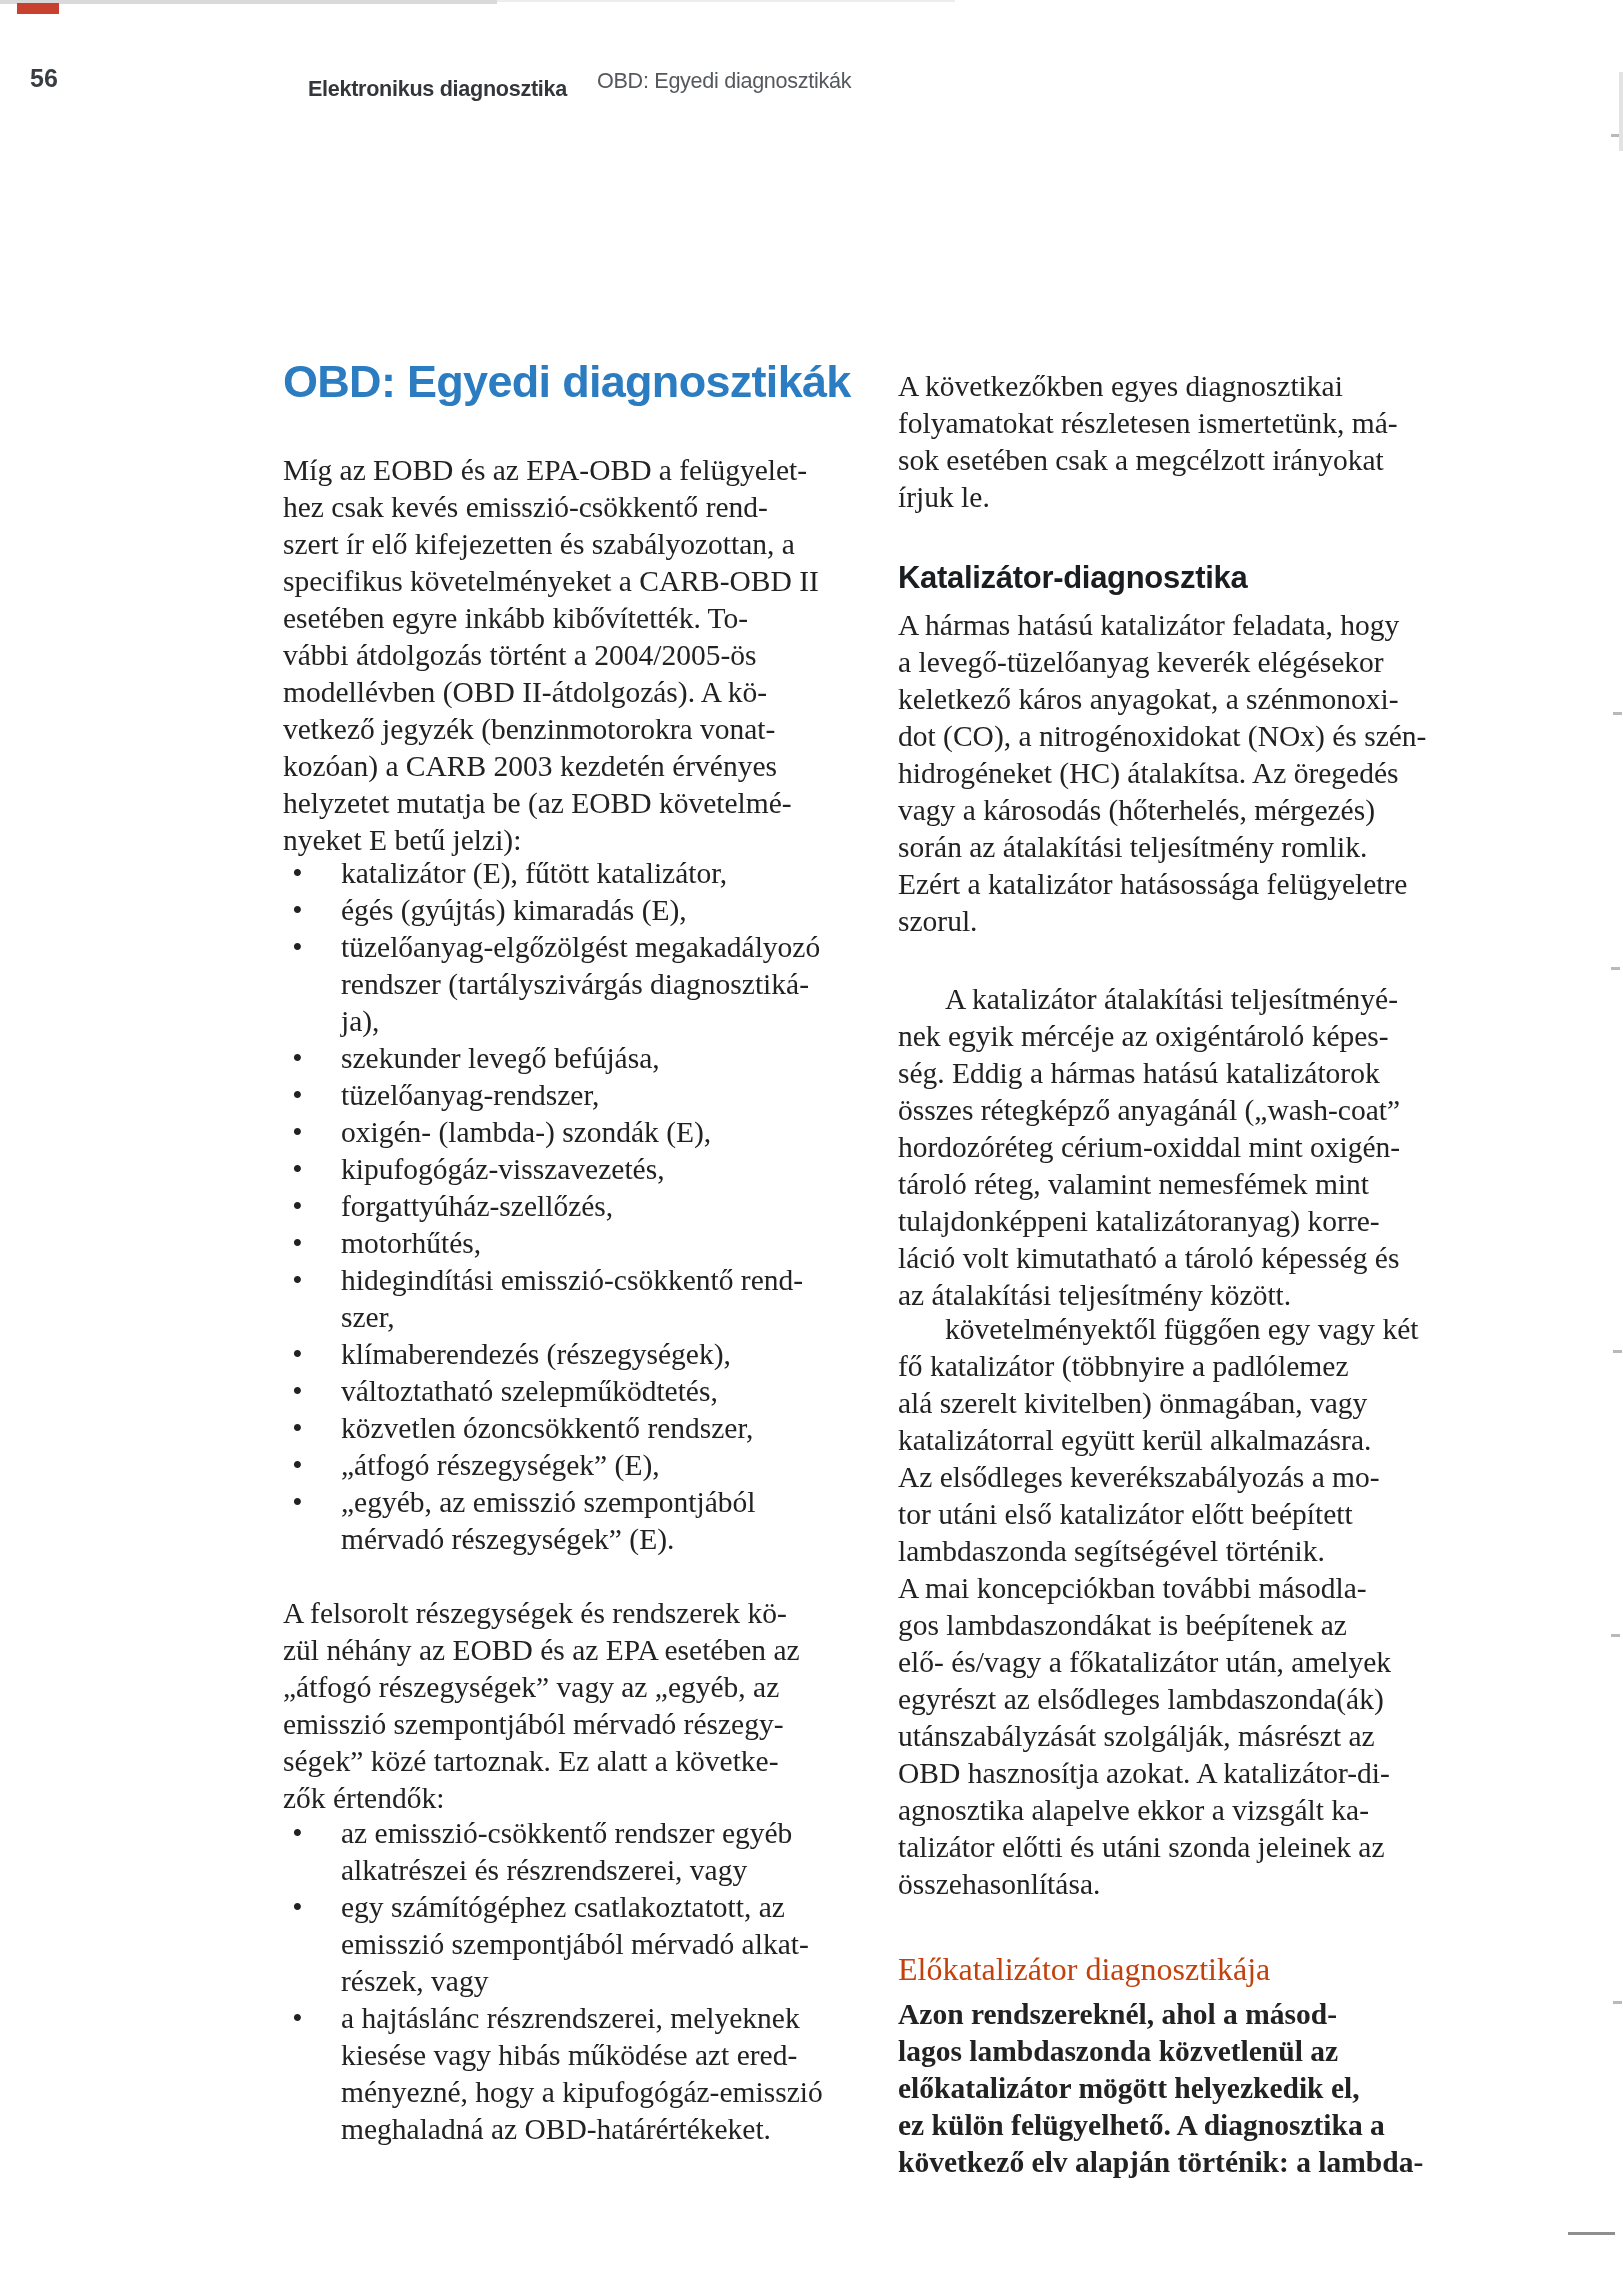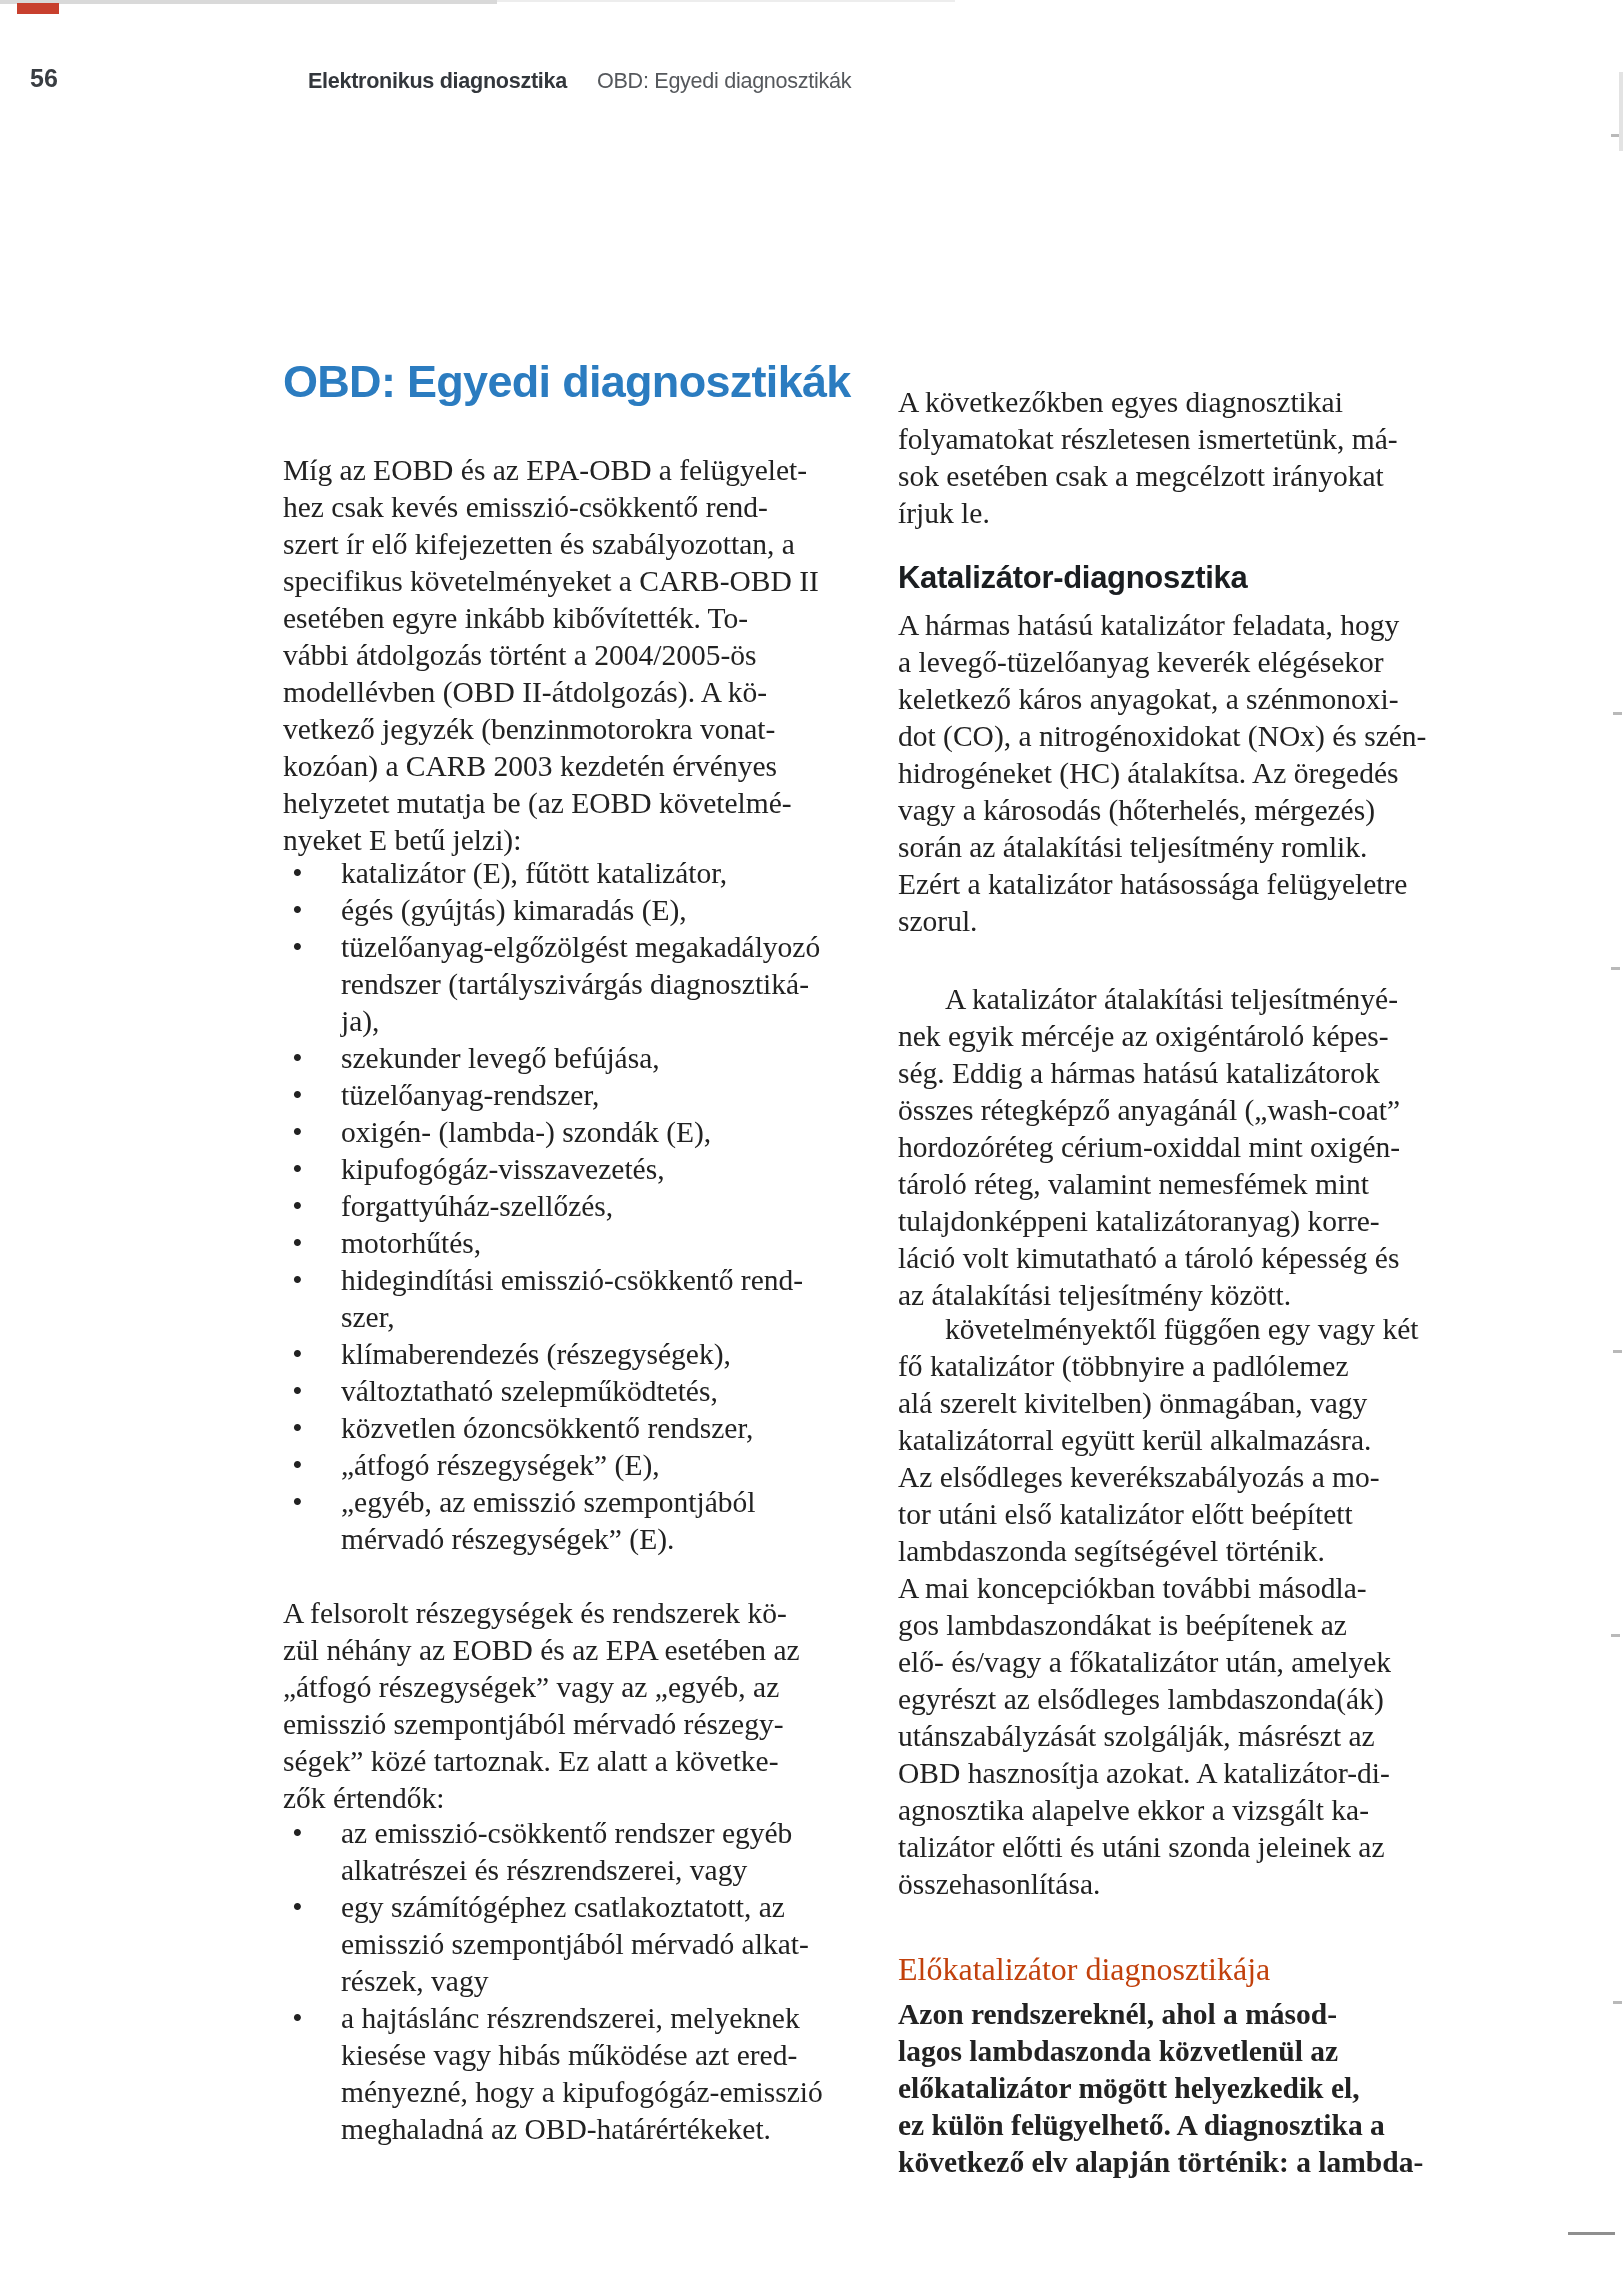--- a/index.html
+++ b/index.html
@@ -16,40 +16,40 @@
   .edge-dash.d3{left:1611px;top:967px;}
   .edge-dash.d4{left:1613px;top:1350px;}
   .edge-dash.d5{left:1611px;top:1634px;}
   .edge-dash.d6{left:1613px;top:2001px;}
   .bottom-dash{position:absolute;left:1568px;top:2232px;width:47px;height:3.3px;background:#8f8f8f;}
   .right-smudge{position:absolute;left:1619px;top:72px;width:3.9px;height:79px;background:#e3e3e3;}
 
   
   .hdr{position:absolute;font-family:"Liberation Sans", sans-serif;white-space:nowrap;}
   #page-num{left:30px;top:64px;font-size:25px;font-weight:bold;color:#393d42;}
-  #book-title{left:308px;top:68px;font-size:21.6px;font-weight:bold;color:#33373c;letter-spacing:-0.3px;}
+  #book-title{left:308px;top:76px;font-size:21.6px;font-weight:bold;color:#33373c;letter-spacing:-0.3px;}
   #chapter{left:597px;top:68px;font-size:21.6px;color:#55585c;letter-spacing:-0.3px;}
 
   
   .block{position:absolute;width:593px;}
   .lcol{left:283px;}
   .rcol{left:898px;}
 
   .par{font-size:29.5px;line-height:37px;color:#222;}
   .par .ln{white-space:nowrap;}
   .indent1 .ln:first-child{padding-left:47px;margin-top:44px;}
 
   #l-title{top:356px;font-family:"Liberation Sans", sans-serif;font-weight:bold;
            font-size:45px;letter-spacing:-0.7px;color:#2b7cc0;white-space:nowrap;}
   #l-intro{top:452px;}
   #l-bullets1{top:855px;}
   #l-para2{top:1595px;}
   #l-bullets2{top:1815px;}
 
-  #r-para1{top:384px;}
+  #r-para1{top:368px;}
   #r-h1{top:560px;font-family:"Liberation Sans", sans-serif;font-weight:bold;
         font-size:31px;letter-spacing:-0.3px;color:#1b1e21;white-space:nowrap;}
   #r-para2{top:607px;}
   #r-para3{top:937px;}
   #r-para4{top:1267px;}
   #r-h2{top:1951px;font-size:32px;color:#c2410c;white-space:nowrap;}
   #r-para5{top:1996px;font-weight:bold;}
 
   
   .bullets{font-size:29.5px;line-height:37px;}

